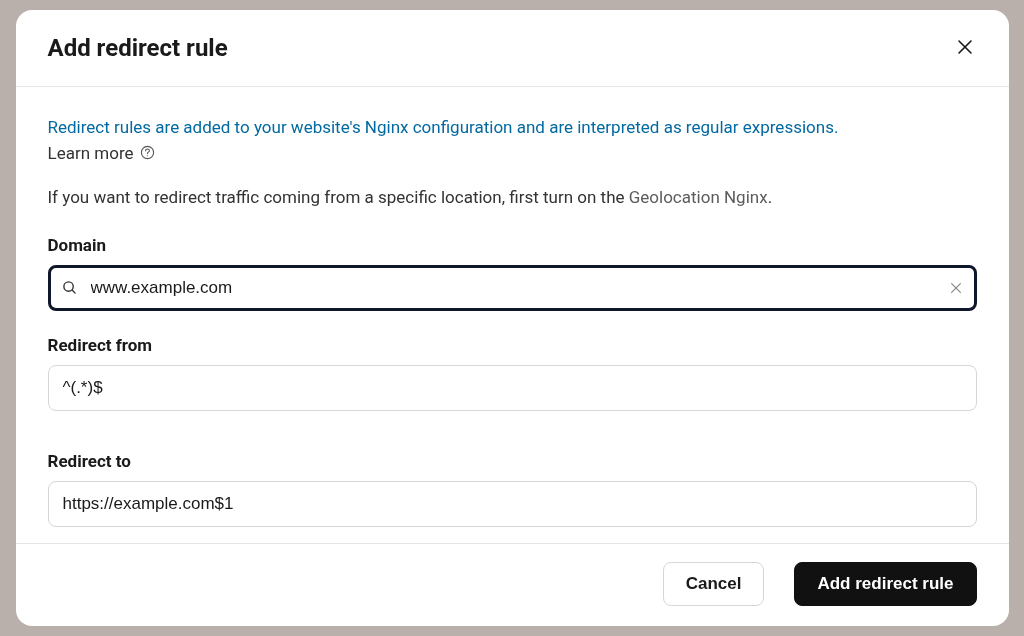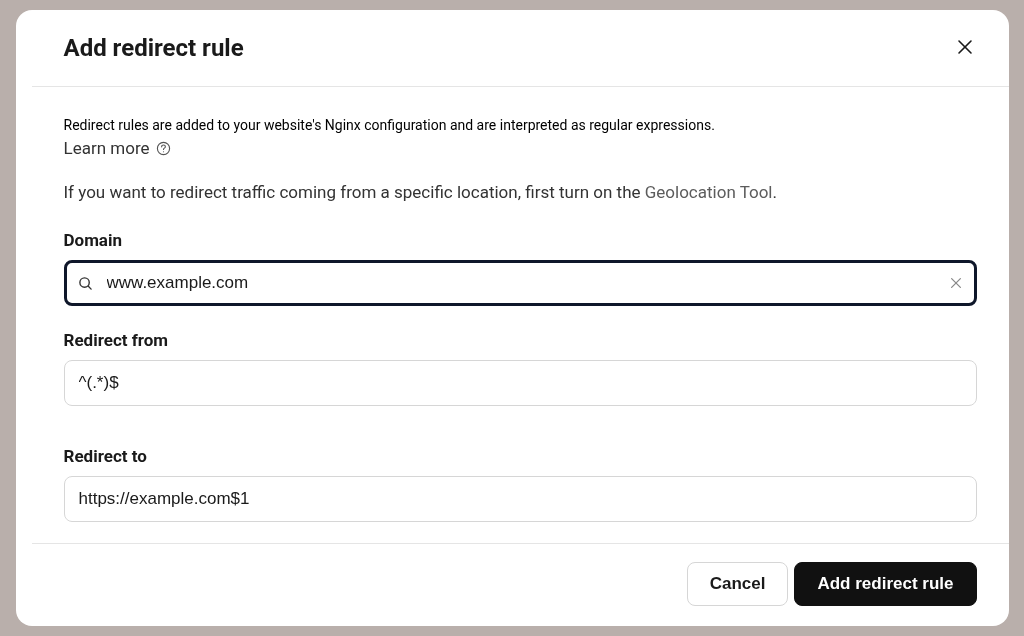--- a/index.html
+++ b/index.html
@@ -14,21 +14,20 @@
       justify-content: center;
     }
     .modal {
       background: #ffffff;
       border-radius: 16px;
       width: 993px;
       height: 616px;
       display: flex;
       flex-direction: column;
       overflow: hidden;
-      padding-left: 16px;
     }
     .modal-header {
       padding: 24px 32px 24px 32px;
       border-bottom: 1px solid #e5e5e5;
       display: flex;
       align-items: center;
       justify-content: space-between;
     }
     .modal-title {
       font-size: 24px;
@@ -45,22 +44,22 @@
       justify-content: center;
       color: #1a1a1a;
     }
     .close-btn svg { width: 16px; height: 16px; }
     .modal-body {
       flex: 1;
       padding: 28px 32px 24px 32px;
       overflow: auto;
     }
     .description {
-      font-size: 14px;
-      color: #000000;
+      font-size: 17px;
+      color: #0369a1;
       line-height: 1.5;
       margin-bottom: 2px;
     }
     .learn-more-row {
       display: flex;
       align-items: center;
       gap: 6px;
       margin-bottom: 24px;
     }
     .learn-more {
@@ -173,21 +172,21 @@
     .radio-label {
       font-size: 15px;
       font-weight: 700;
       color: #1a1a1a;
     }
     .modal-footer {
       border-top: 1px solid #e5e5e5;
       padding: 18px 32px 20px 32px;
       display: flex;
       justify-content: flex-end;
-      gap: 6px;
+      gap: 30px;
     }
     .btn {
       height: 44px;
       padding: 0 22px;
       border-radius: 8px;
       font-size: 17px;
       font-weight: 600;
       cursor: pointer;
       display: inline-flex;
       align-items: center;
@@ -227,21 +226,21 @@
       <span class="help-icon">
         <svg viewBox="0 0 16 16" fill="none" stroke="currentColor" stroke-width="1.2">
           <circle cx="8" cy="8" r="6.5"></circle>
           <path d="M6 6.2c0-1.1.9-2 2-2s2 .8 2 1.8c0 .8-.5 1.2-1.1 1.6-.5.3-.9.6-.9 1.4" stroke-linecap="round"></path>
           <circle cx="8" cy="11.5" r="0.6" fill="currentColor" stroke="none"></circle>
         </svg>
       </span>
     </div>
 
     <p class="geo-note">
-      <span>If you want to redirect traffic coming from a specific location, first turn on the </span><a class="geo-link">Geolocation Tool</a><span>.</span>
+      <span>If you want to redirect traffic coming from a specific location, first turn on the </span><a class="geo-link">Geolocation Nginx</a><span>.</span>
     </p>
 
     <div class="domain-group">
       <label class="field-label">Domain</label>
       <div class="search-wrap">
         <span class="search-icon-slot">
           <svg width="15" height="15" viewBox="0 0 16 16" fill="none" stroke="currentColor" stroke-width="1.5" stroke-linecap="round">
             <circle cx="7" cy="7" r="5"></circle>
               <line x1="11" y1="11" x2="14" y2="14"></line>
           </svg>

